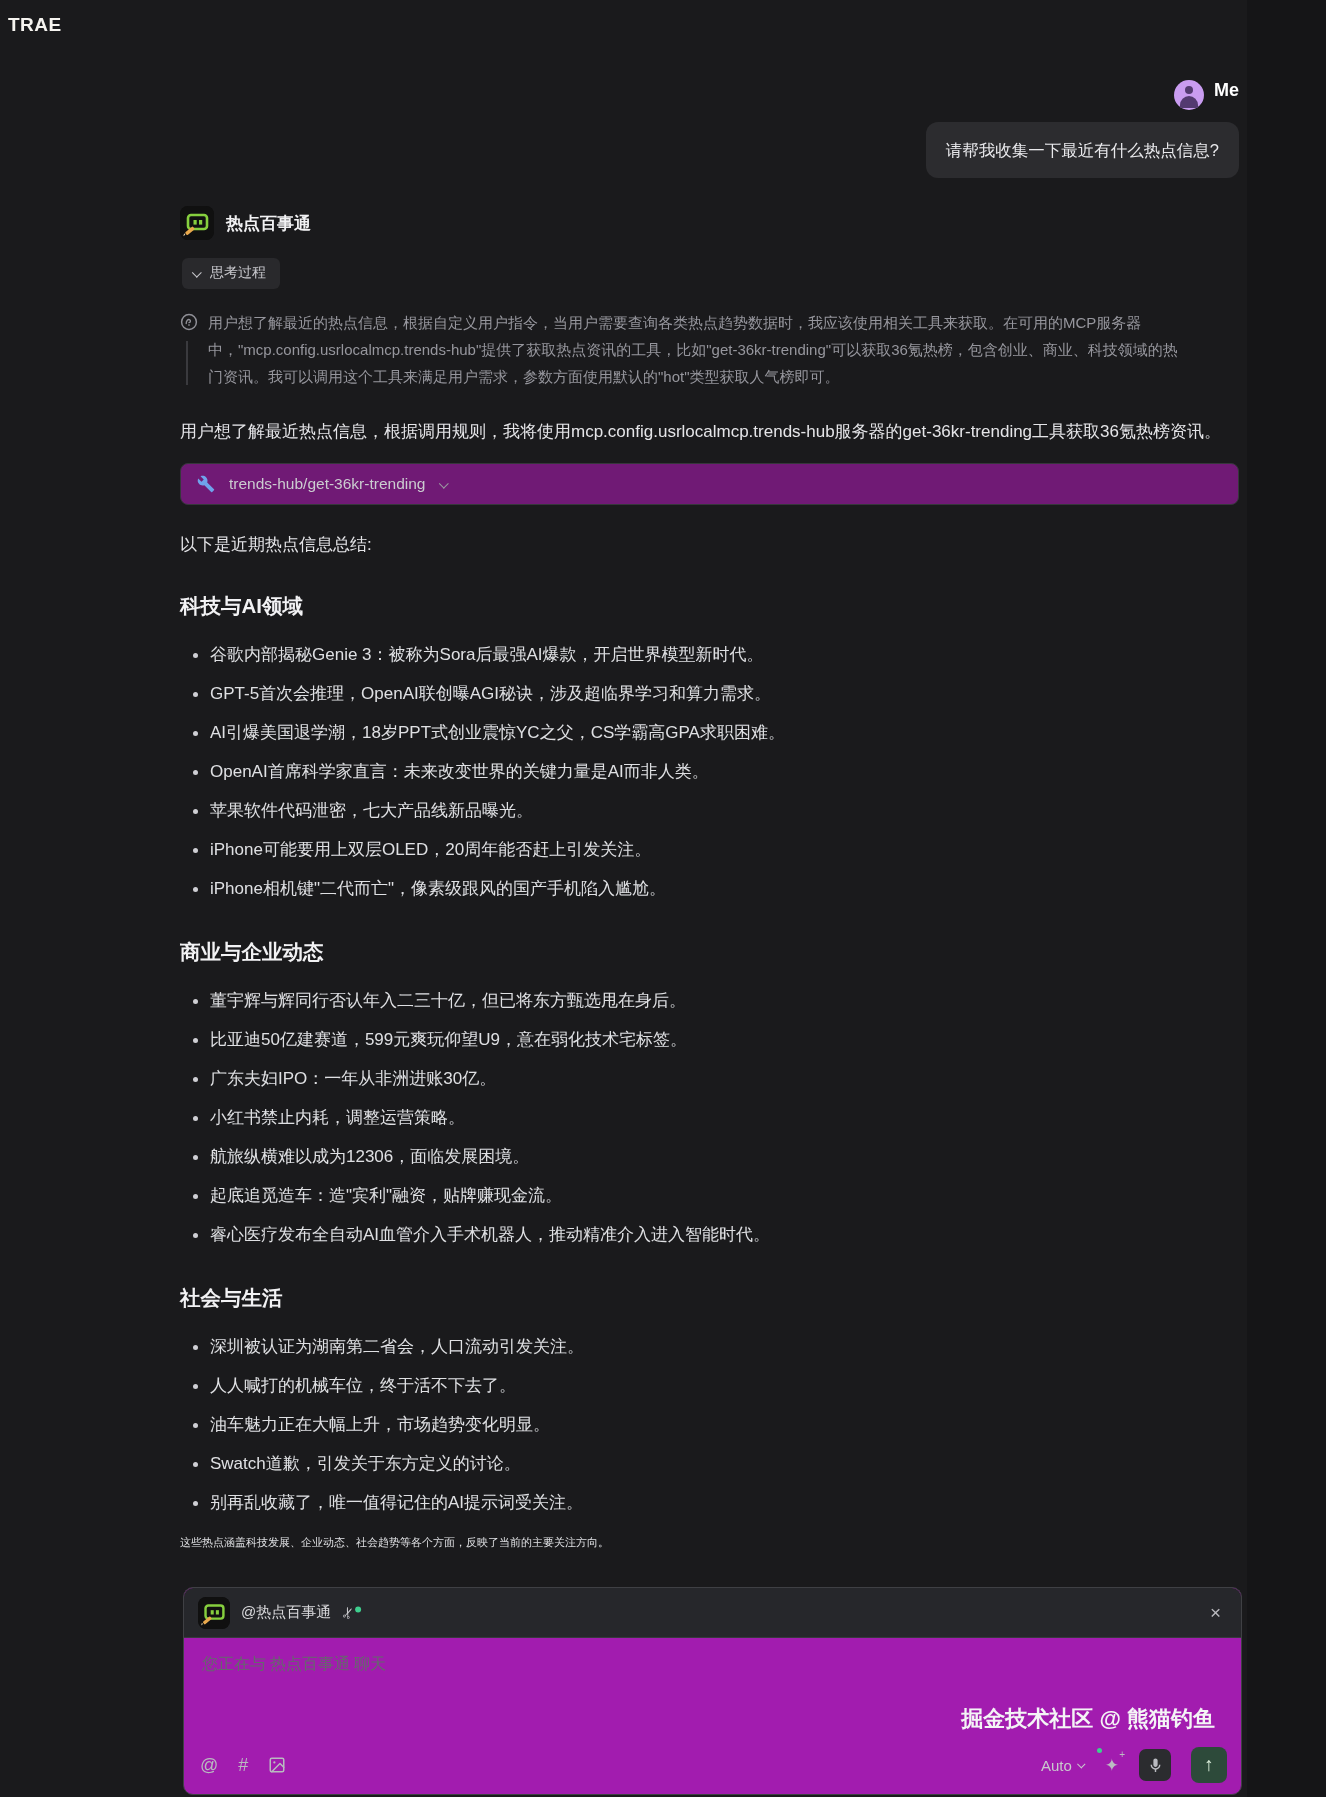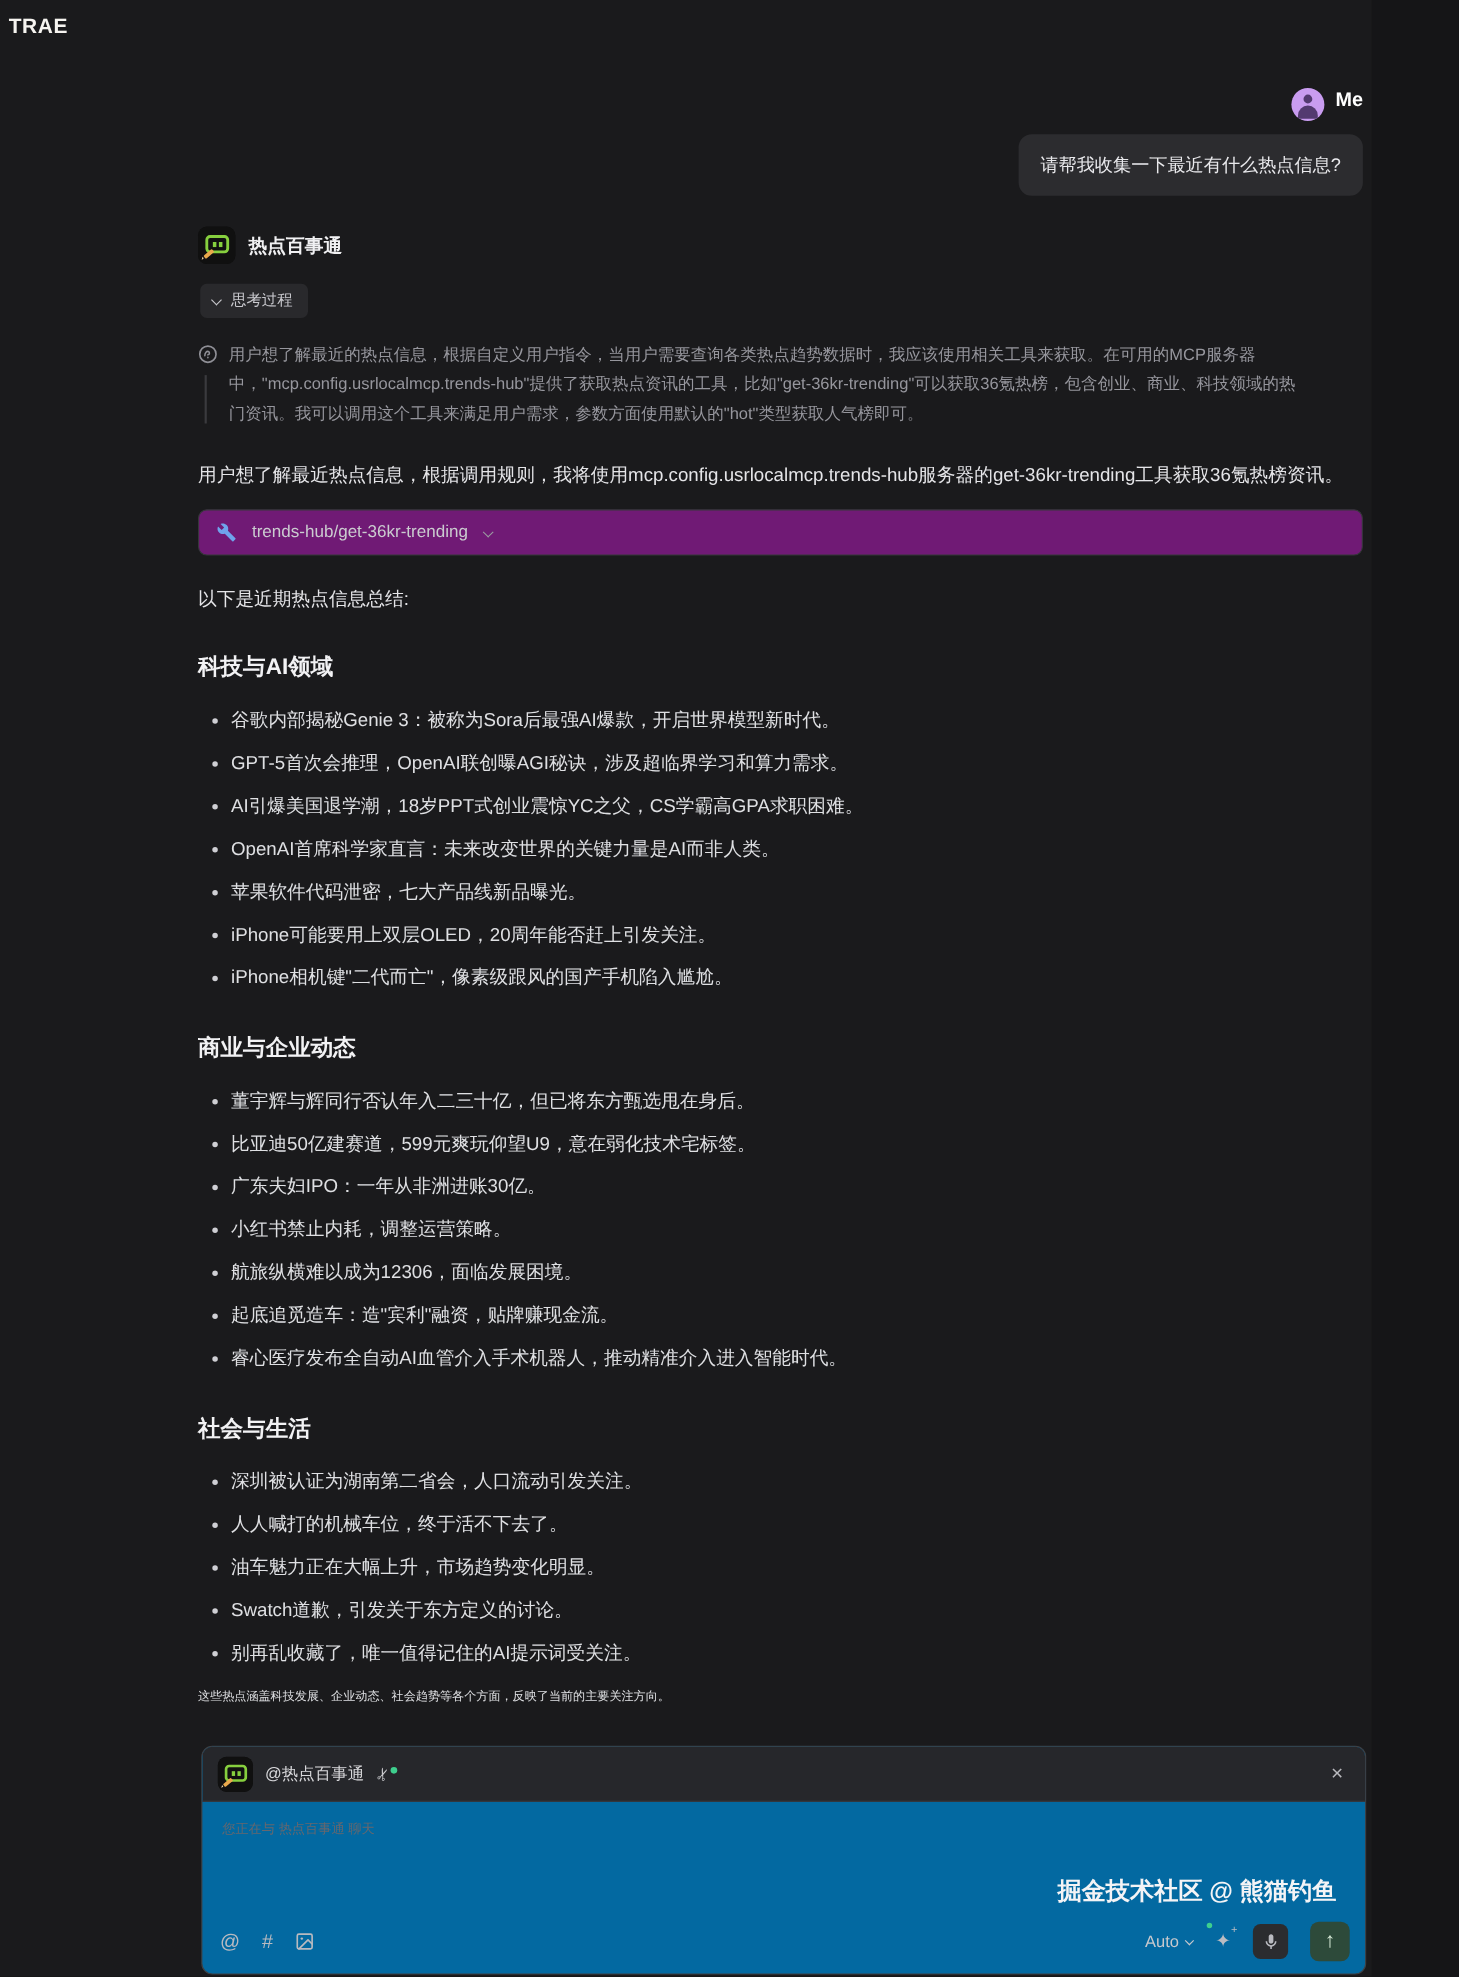--- a/index.html
+++ b/index.html
@@ -46,32 +46,32 @@
 
   h2.sec { margin:36px 0 0 0; font-size:20.5px; font-weight:700; color:#f2f2f4; }
   ul.bullets { list-style:none; margin:22px 0 0 0; padding:0; }
   ul.bullets li { position:relative; padding-left:30px; margin-bottom:13px; font-size:17px; line-height:26px; color:#dfe0e3; }
   ul.bullets li::before { content:""; position:absolute; left:13px; top:11px; width:5px; height:5px; border-radius:50%; background:#cfcfd4; }
 
   .closing { margin-top:8px; font-size:11px; line-height:26px; color:#dfe0e3; }
 
   
   .composer { position:absolute; left:183px; right:5px; bottom:2px; height:208px;
-    background:#0369a1; border:1px solid #3f4044; border-radius:10px; display:flex; flex-direction:column; overflow:hidden; }
+    background:#a21caf; border:1px solid #3f4044; border-radius:10px; display:flex; flex-direction:column; overflow:hidden; }
   .composer-head { height:50px; background:#26272b; border-bottom:1px solid #38393d; display:flex; align-items:center; gap:11px; padding:0 14px; }
   .composer-head .agent-avatar { width:32px; height:32px; }
   .mention { font-size:15px; color:#d8d8db; }
   .scissors { position:relative; font-size:15px; color:#c9c9cd; display:inline-block; transform:rotate(-70deg); }
   .scissors-dot { position:absolute; right:-3px; bottom:-2px; width:6px; height:6px; border-radius:50%; background:#3ecf8e; transform:rotate(70deg); }
   .spacer { flex:1; }
   .close-x { font-size:19px; color:#b9b9be; line-height:1; cursor:pointer; padding:2px 6px; }
 
   .composer-body { position:relative; flex:1; }
   .composer-input { width:100%; height:100%; background:transparent; border:none; outline:none; resize:none;
-    padding:16px 18px; font-size:12px; color:#e6e6e9; font-family:Liberation Sans, sans-serif; }
+    padding:16px 18px; font-size:16px; color:#e6e6e9; font-family:Liberation Serif, serif; }
   .composer-input::placeholder { color:#67676e; }
   .watermark { position:absolute; right:26px; bottom:8px; font-size:22px; font-weight:700; color:#f4f4f6; pointer-events:none; }
 
   .composer-foot { height:52px; display:flex; align-items:center; padding:0 14px 6px 16px; gap:20px; }
   .tool-icon { color:#b9bac0; font-size:18px; line-height:1; cursor:pointer; }
   .tool-icon svg { display:block; }
   .mode { display:flex; align-items:center; gap:7px; color:#c9c9cd; font-size:15px; cursor:pointer; }
   .mode .chev { width:6px; height:6px; }
   .sparkle { position:relative; color:#bbbcc2; font-size:17px; cursor:pointer; }
   .sparkle .plus { position:absolute; top:-6px; right:-6px; font-size:10px; }

